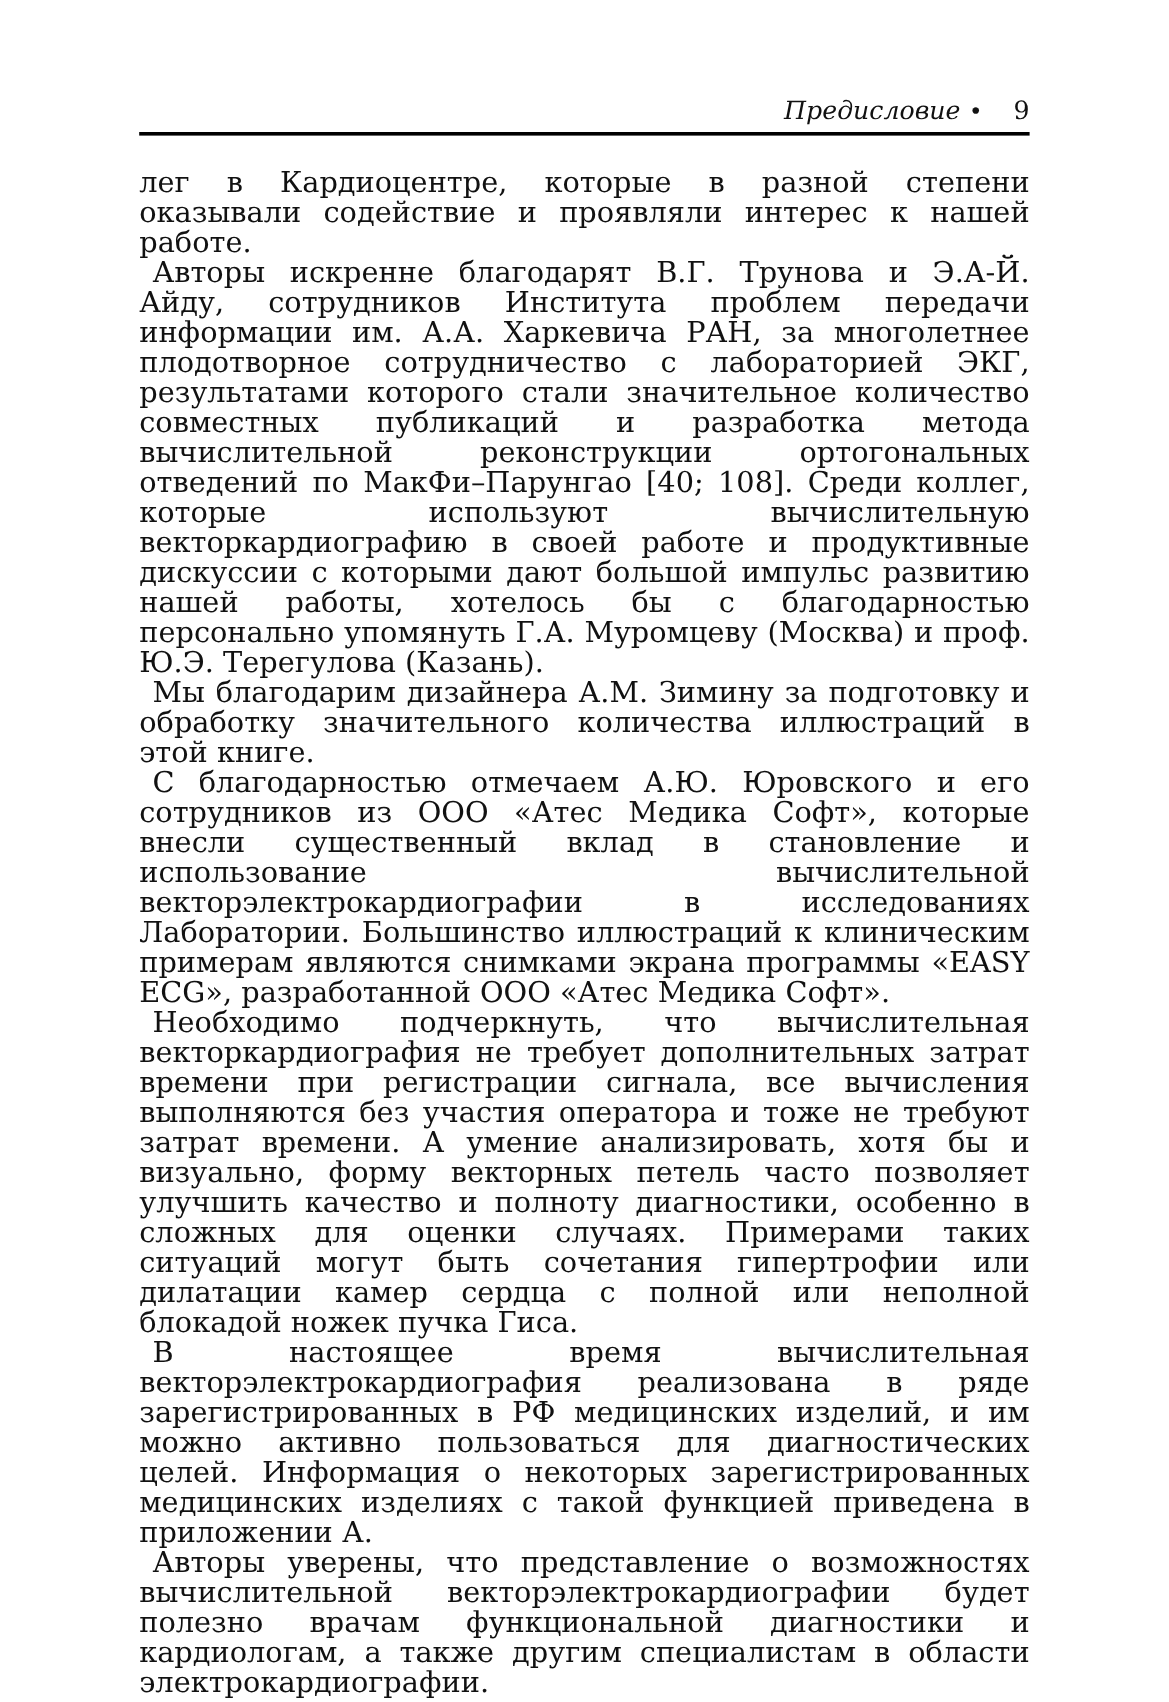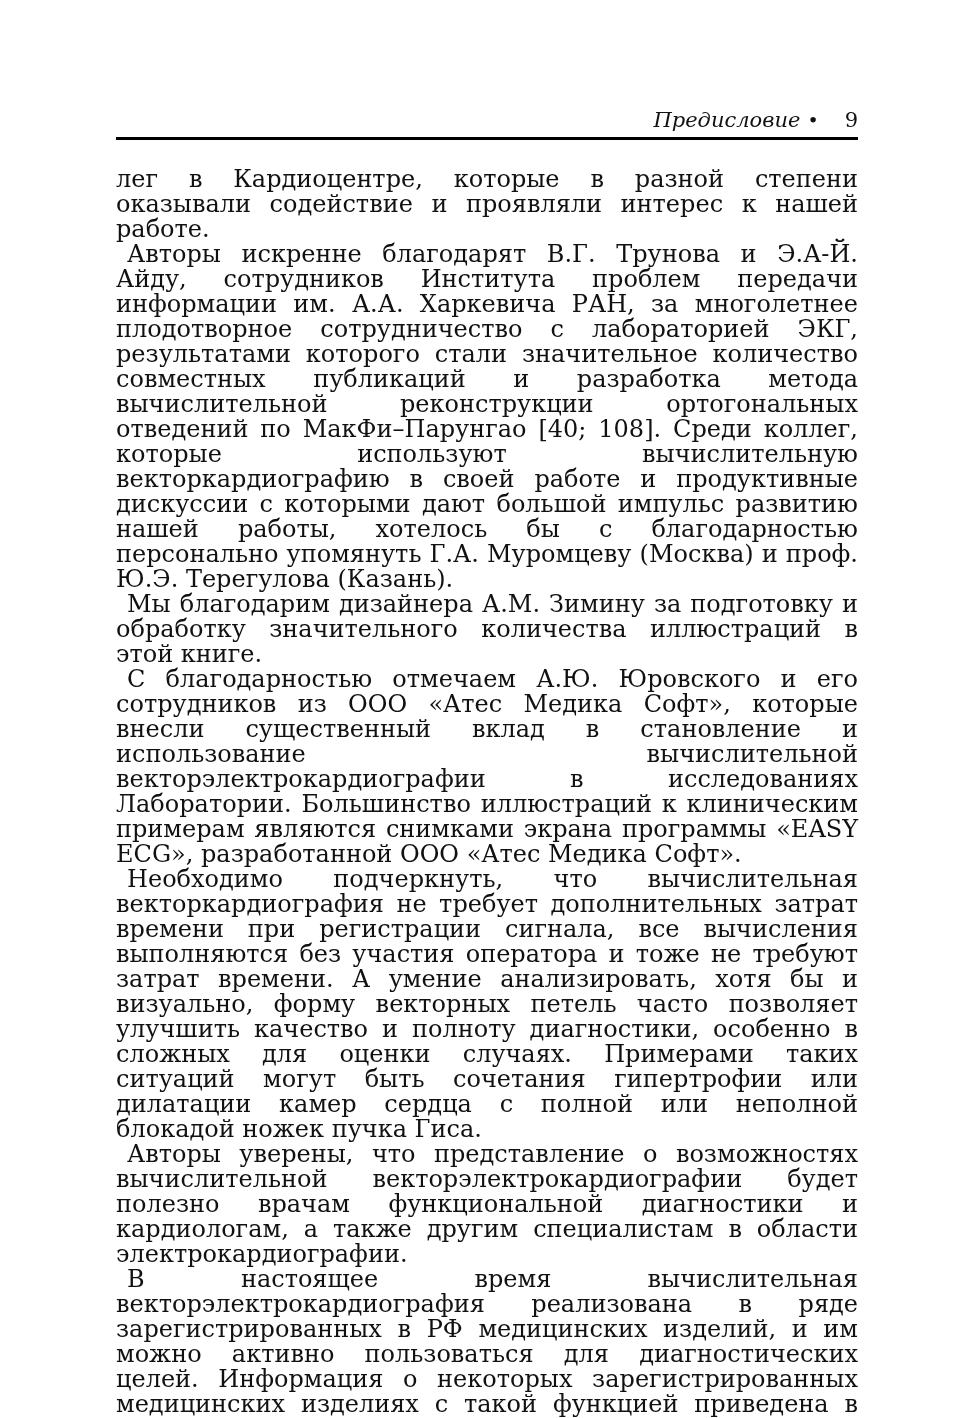--- a/index.html
+++ b/index.html
@@ -16,21 +16,21 @@
   }
   .sheet {
     box-sizing: border-box;
     width: 974px;
     height: 1418px;
     padding: 0 116px;
     background: #ffffff;
   }
   .header {
     margin: 0;
-    padding-top: 108px;
+    padding-top: 80px;
     text-align: right;
     font-size: 21px;
     line-height: 24px;
     white-space: nowrap;
   }
   .running-title {
     font-style: italic;
   }
   .bullet {
     margin-left: 7px;
@@ -78,22 +78,22 @@
   </div>
 
   <div class="rule"></div>
 
   <div class="content">
     <p class="noindent">лег в Кардиоцентре, которые в разной степени оказывали содействие и проявляли интерес к нашей работе.</p>
     <p>Авторы искренне благодарят В.Г. Трунова и Э.А-Й. Айду, сотрудников Института проблем передачи информации им. А.А. Харкевича РАН, за многолетнее плодотворное сотрудничество с лабораторией ЭКГ, результатами которого стали значительное количество совместных публикаций и разработка метода вычислительной реконструкции ортогональных отведений по МакФи–Парунгао [40; 108]. Среди коллег, которые используют вычислительную векторкардиографию в своей работе и продуктивные дискуссии с которыми дают большой импульс развитию нашей работы, хотелось бы с благодарностью персонально упомянуть Г.А. Муромцеву (Москва) и проф. Ю.Э. Терегулова (Казань).</p>
     <p>Мы благодарим дизайнера А.М. Зимину за подготовку и обработку значительного количества иллюстраций в этой книге.</p>
     <p>С благодарностью отмечаем А.Ю. Юровского и его сотрудников из ООО «Атес Медика Софт», которые внесли существенный вклад в становление и использование вычислительной векторэлектрокардиографии в исследованиях Лаборатории. Большинство иллюстраций к клиническим примерам являются снимками экрана программы «EASY ECG», разработанной ООО «Атес Медика Софт».</p>
     <p>Необходимо подчеркнуть, что вычислительная векторкардиография не требует дополнительных затрат времени при регистрации сигнала, все вычисления выполняются без участия оператора и тоже не требуют затрат времени. А умение анализировать, хотя бы и визуально, форму векторных петель часто позволяет улучшить качество и полноту диагностики, особенно в сложных для оценки случаях. Примерами таких ситуаций могут быть сочетания гипертрофии или дилатации камер сердца с полной или неполной блокадой ножек пучка Гиса.</p>
+    <p>В настоящее время вычислительная векторэлектрокардиография реализована в ряде зарегистрированных в РФ медицинских изделий, и им можно активно пользоваться для диагностических целей. Информация о некоторых зарегистрированных медицинских изделиях с такой функцией приведена в приложении А.</p>
     <p>Авторы уверены, что представление о возможностях вычислительной векторэлектрокардиографии будет полезно врачам функциональной диагностики и кардиологам, а также другим специалистам в области электрокардиографии.</p>
-    <p>В настоящее время вычислительная векторэлектрокардиография реализована в ряде зарегистрированных в РФ медицинских изделий, и им можно активно пользоваться для диагностических целей. Информация о некоторых зарегистрированных медицинских изделиях с такой функцией приведена в приложении А.</p>
   </div>
 
   <div class="signature">
     <div>Д.В. Дроздов</div>
     <div>Москва, сентябрь 2025 г.</div>
   </div>
 
 </div>
 
 </body></html>

